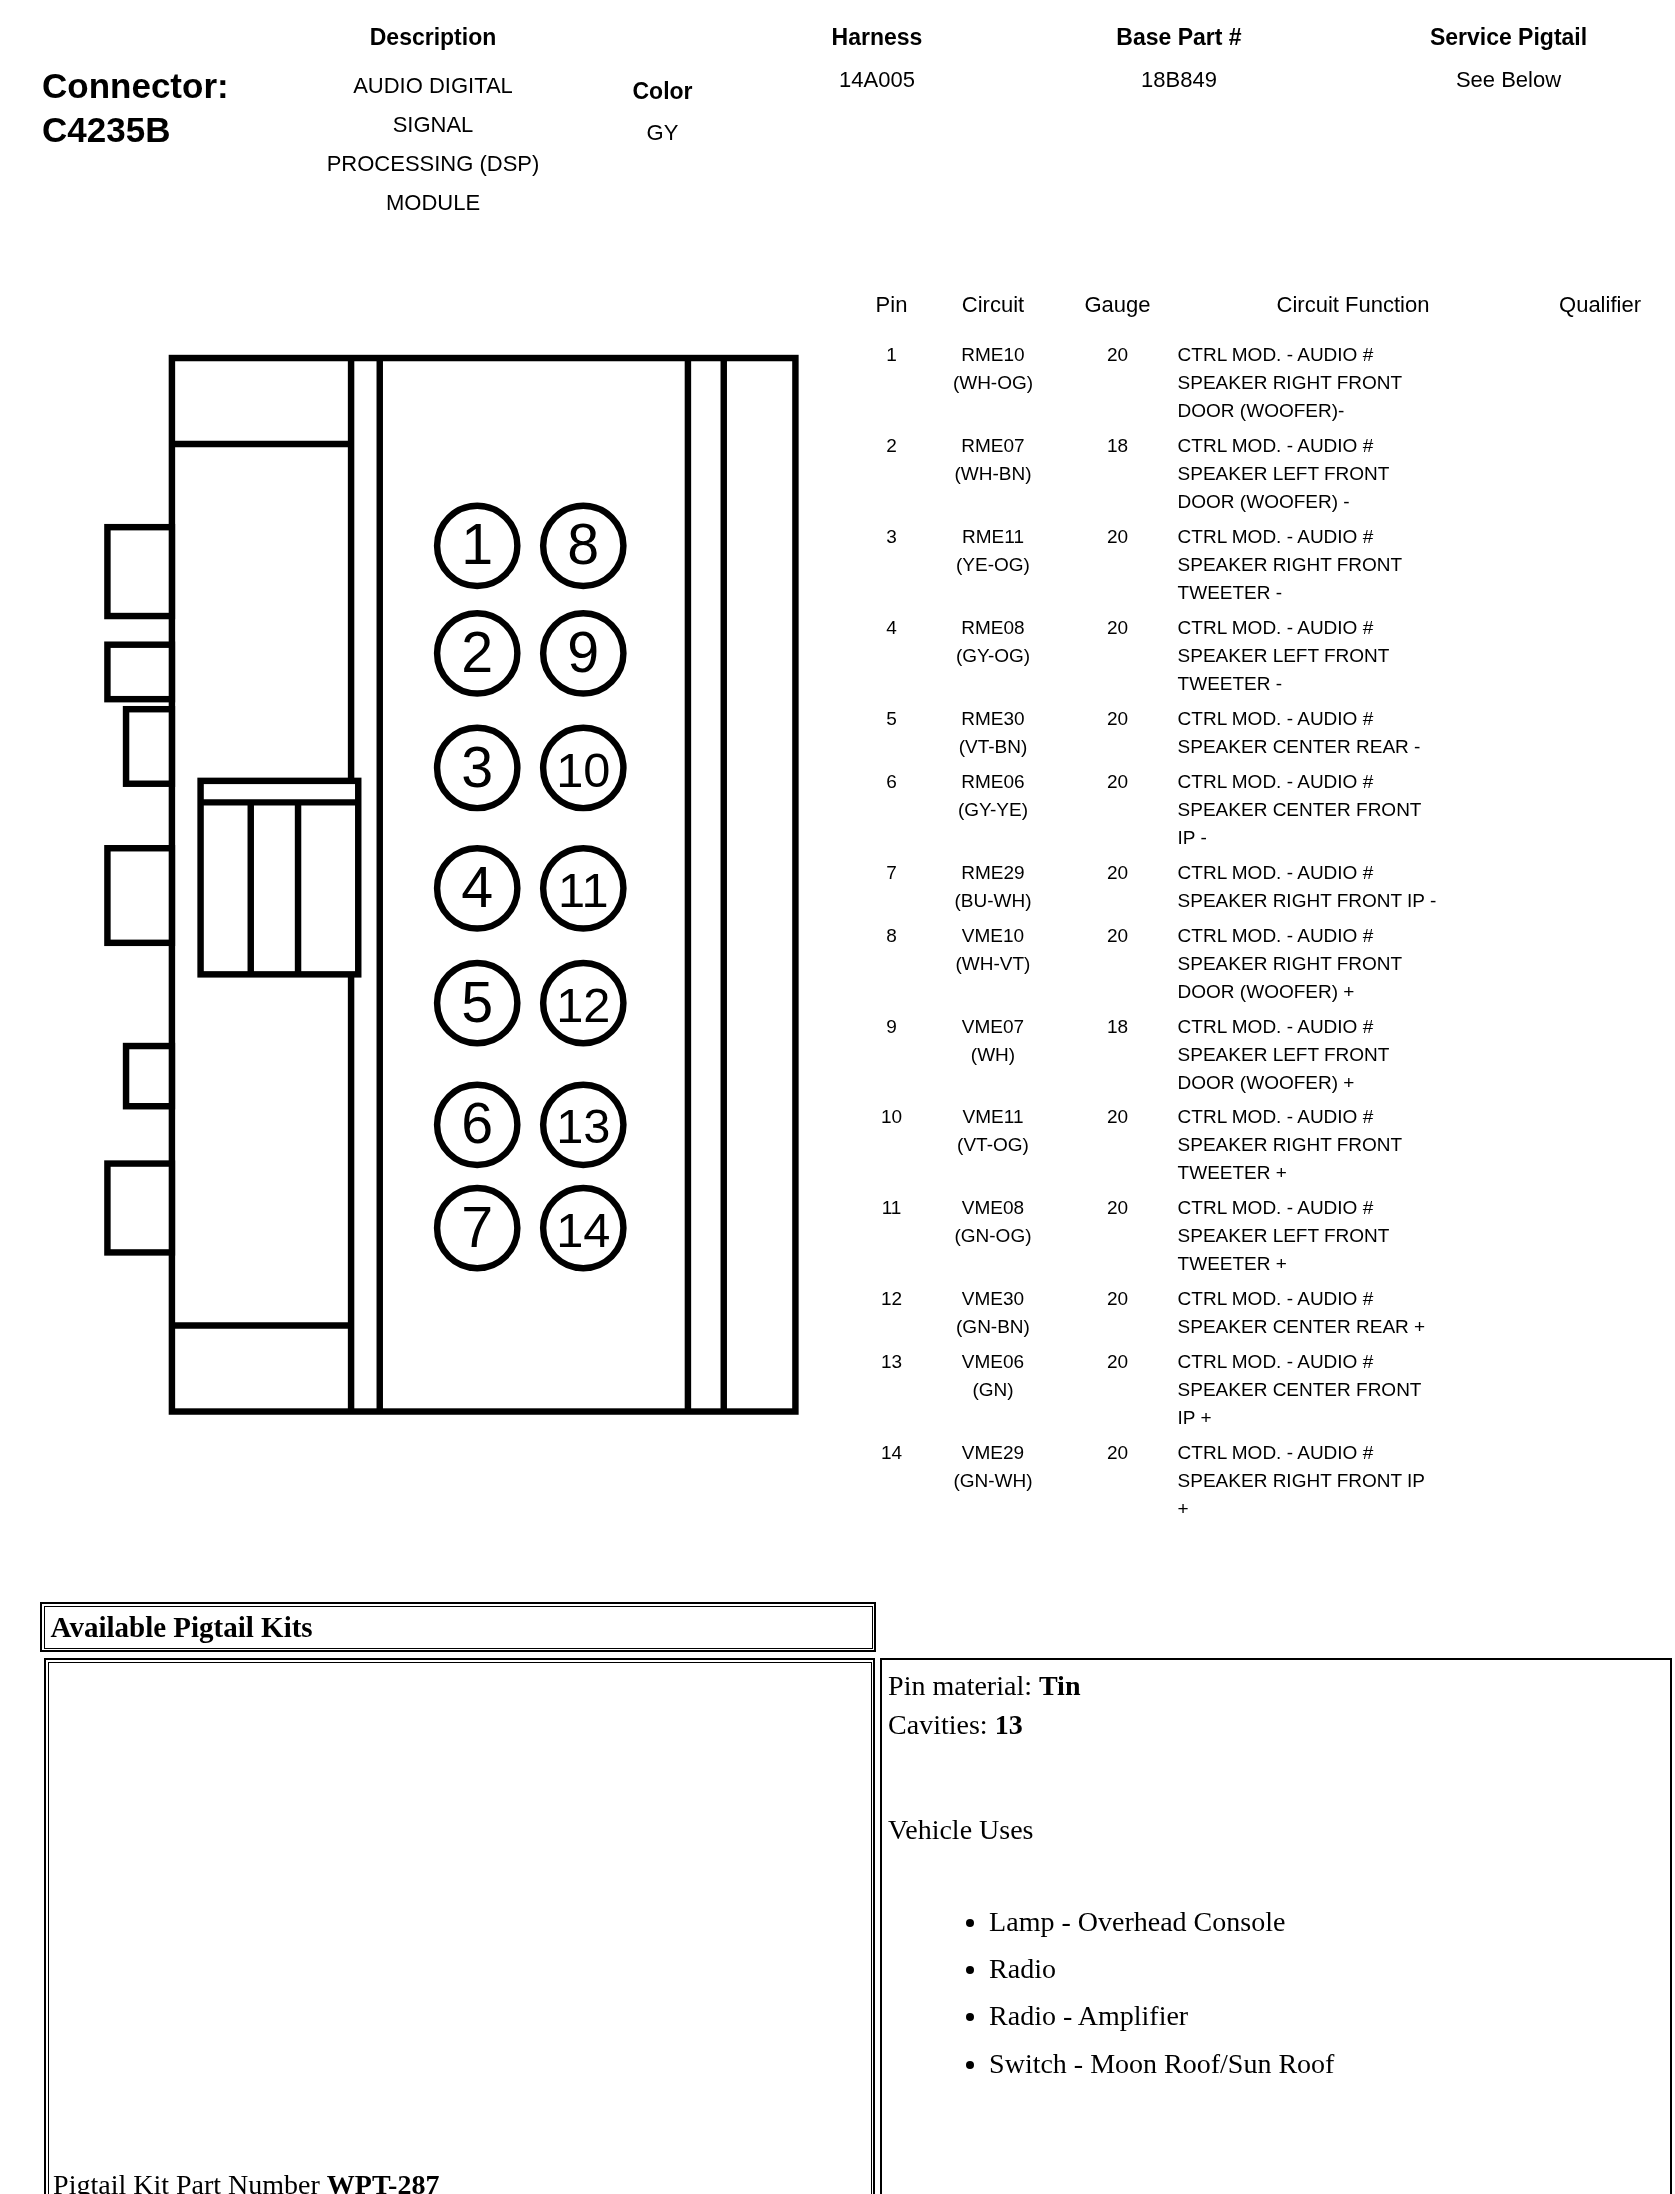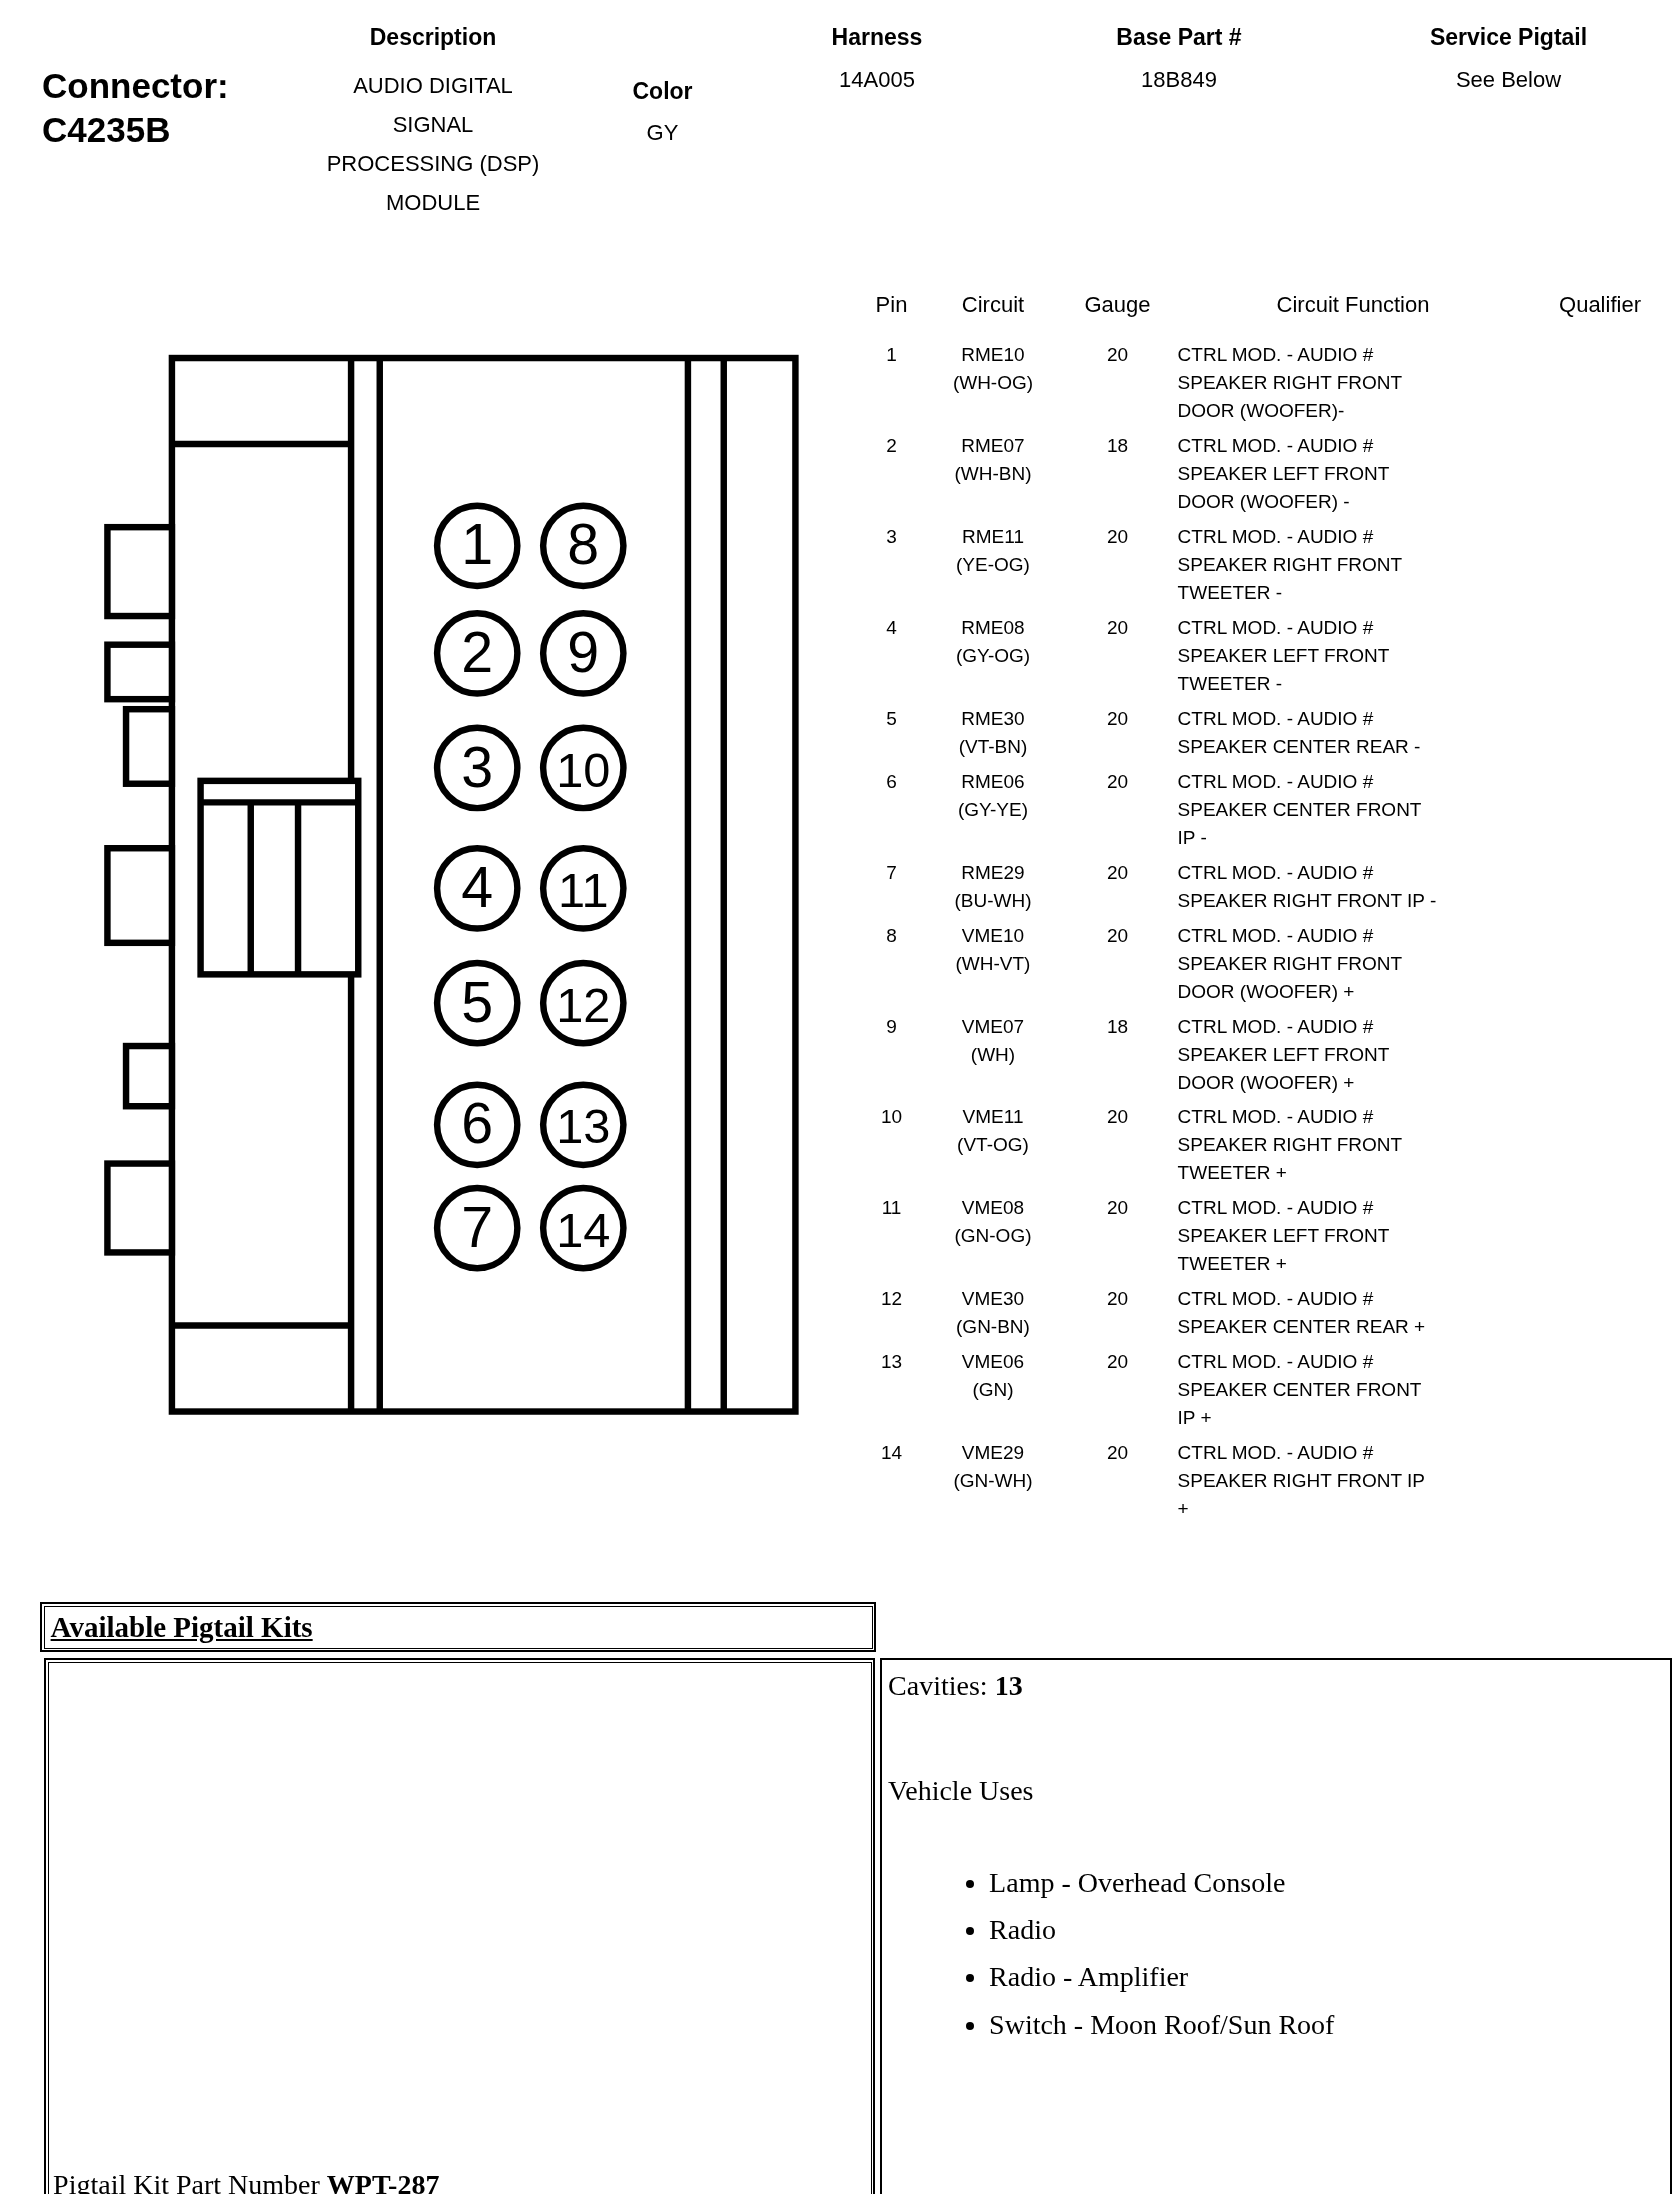--- a/index.html
+++ b/index.html
@@ -36,21 +36,21 @@
   .pt-head, .pt-row { display:grid; grid-template-columns:65px 138px 111px 360px 134px; }
   .pt-head { font-size:22px; font-weight:normal; line-height:31px; margin-bottom:21.4px; }
   .pt-head > div { text-align:center; }
   .pt-row { font-size:19px; line-height:28px; margin-bottom:6.9px; }
   .c-pin, .c-gauge, .c-qual { text-align:center; }
   .c-circuit { text-align:center; }
   .c-func { padding-left:4.6px; white-space:pre-line; }
 
   
   .box { position:absolute; border:2.3px solid #000; background:#fff; }
-  .box-inner { position:absolute; inset:1.5px; border:1.5px solid #000; background:#fff;text-decoration:underline; }
+  .box-inner { position:absolute; inset:1.5px; border:1.5px solid #000; background:#fff; }
   .kits-header-box { left:40px; top:1602px; width:836px; height:50px; }
   .kits-header-box .box-inner { display:flex; align-items:center; }
   .kits-title { font-size:29px; font-weight:bold; padding-left:6.1px; }
   .kits-left-box  { left:44px;   top:1658px; width:831px; height:582px; }
   .kits-right-box { left:880px; top:1658px; width:792px; height:582px; }
   .kit-part-line { position:absolute; left:4.6px; top:504px; font-size:28px; line-height:35px; white-space:nowrap; }
   .right-content { padding:6.1px 6.1px 0 6.1px; font-size:28px; }
   .detail-line { line-height:39px; }
   .vehicle-uses-label { line-height:39px; margin-top:66px; }
   .vehicle-uses-list { margin-top:55px; padding-left:101px; list-style:disc; }
@@ -333,20 +333,21 @@
   <div class="box-inner">
     <div class="kit-part-line">
       <span>Pigtail Kit Part Number </span><span class="b">WPT-287</span>
     </div>
   </div>
 </div>
 
 <div class="box kits-right-box serif">
   <div class="right-content">
     <div id="service-details">
+        <div class="detail-line"><span>Pin material: </span><span class="b">Tin</span></div>
         <div class="detail-line"><span>Cavities: </span><span class="b">13</span></div>
       </div>
     <div class="vehicle-uses-label">Vehicle Uses</div>
     <ul class="vehicle-uses-list" id="vehicle-uses-list">
         <li>Lamp - Overhead Console</li>
         <li>Radio</li>
         <li>Radio - Amplifier</li>
         <li>Switch - Moon Roof/Sun Roof</li>
       </ul>
   </div>

